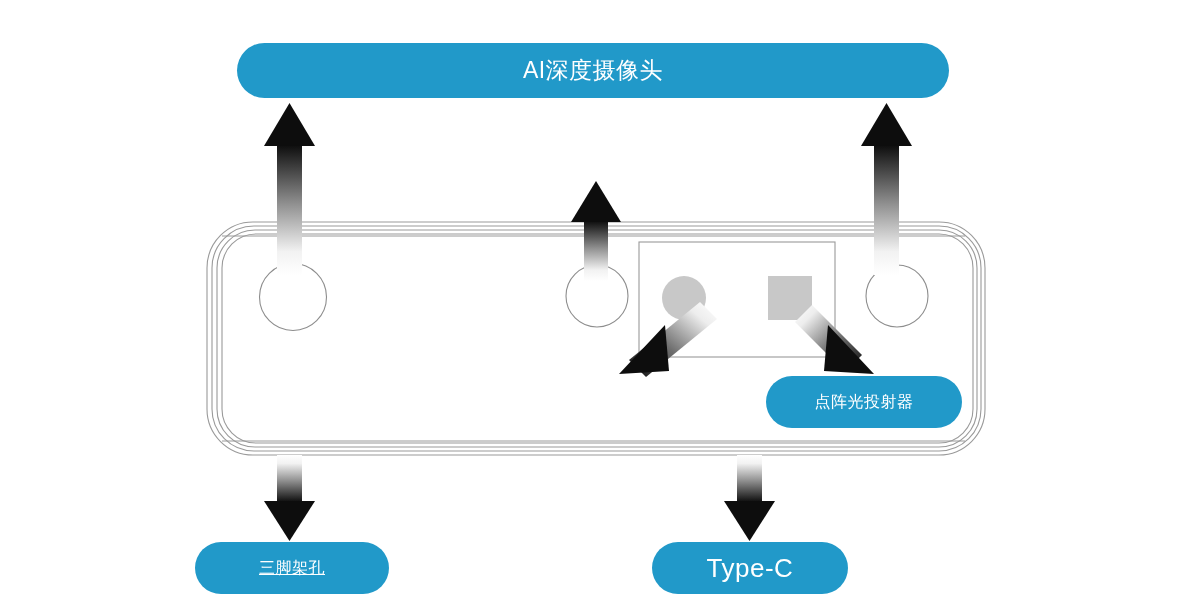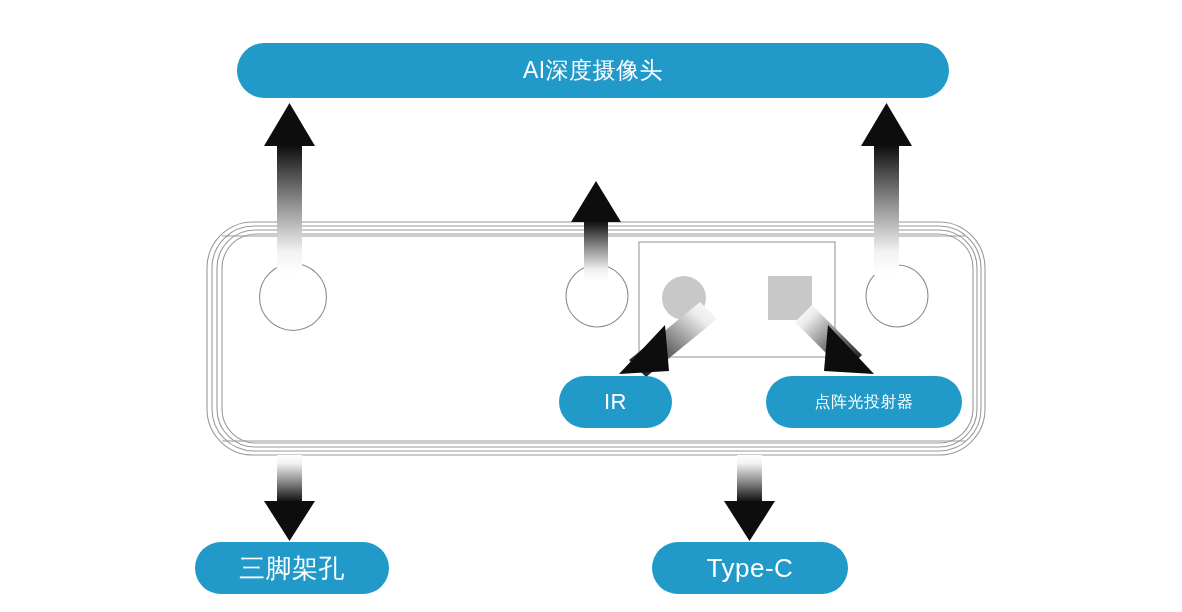--- a/index.html
+++ b/index.html
@@ -48,21 +48,22 @@
   #lbl-ir {
     left: 559px; top: 376px; width: 113px; height: 52px;
     font-size: 22px;
   }
   #lbl-dot-projector {
     left: 766px; top: 376px; width: 196px; height: 52px;
     font-size: 16px;
   }
   #lbl-tripod-hole {
     left: 195px; top: 542px; width: 194px; height: 52px;
-    font-size: 26px;
+    font-size: 16px;
+    text-decoration: underline;
   }
   #lbl-type-c {
     left: 652px; top: 542px; width: 196px; height: 52px;
     font-size: 26px;
     text-align: center;
   }
 </style>
 </head>
 <body>
 
@@ -144,21 +145,20 @@
 
     <g>
       <polygon points="812,305 795,322 845,372 862,355" fill="url(#gradDiagR)"></polygon>
       <polygon points="828,325 824,371 874,374" fill="#0d0d0d"></polygon>
     </g>
   </svg>
 
   <div class="lbl" id="lbl-ai-depth-camera">AI深度摄像头</div>
 
 
-  <div class="lbl" id="lbl-ir">IR</div>
 
   <div class="lbl" id="lbl-dot-projector">点阵光投射器</div>
 
   <div class="lbl" id="lbl-tripod-hole">三脚架孔</div>
 
   <div class="lbl" id="lbl-type-c">Type-C</div>
 
 </div>
 
 </body></html>

